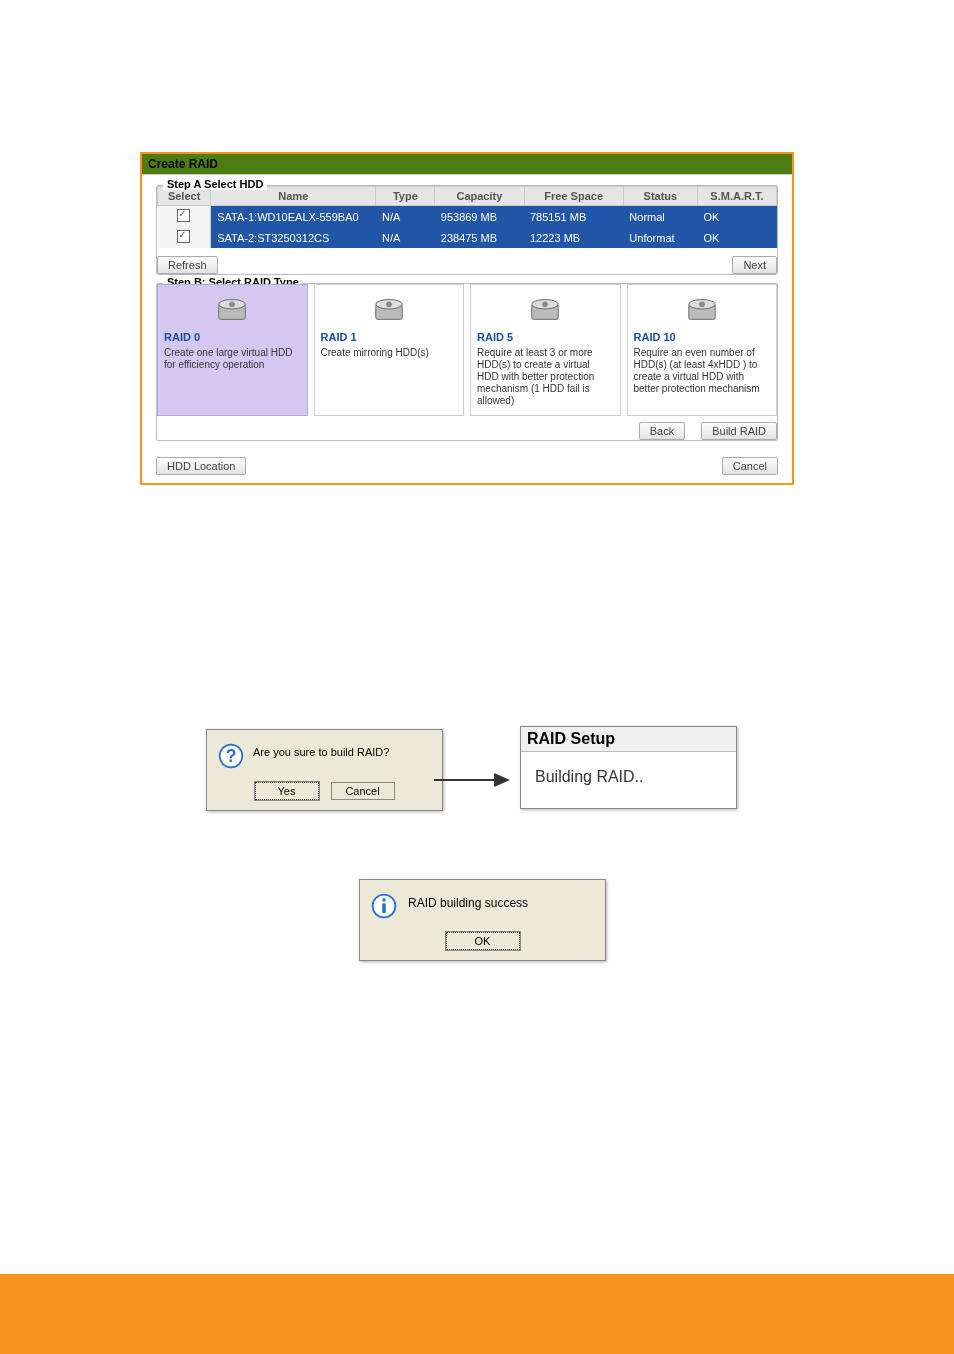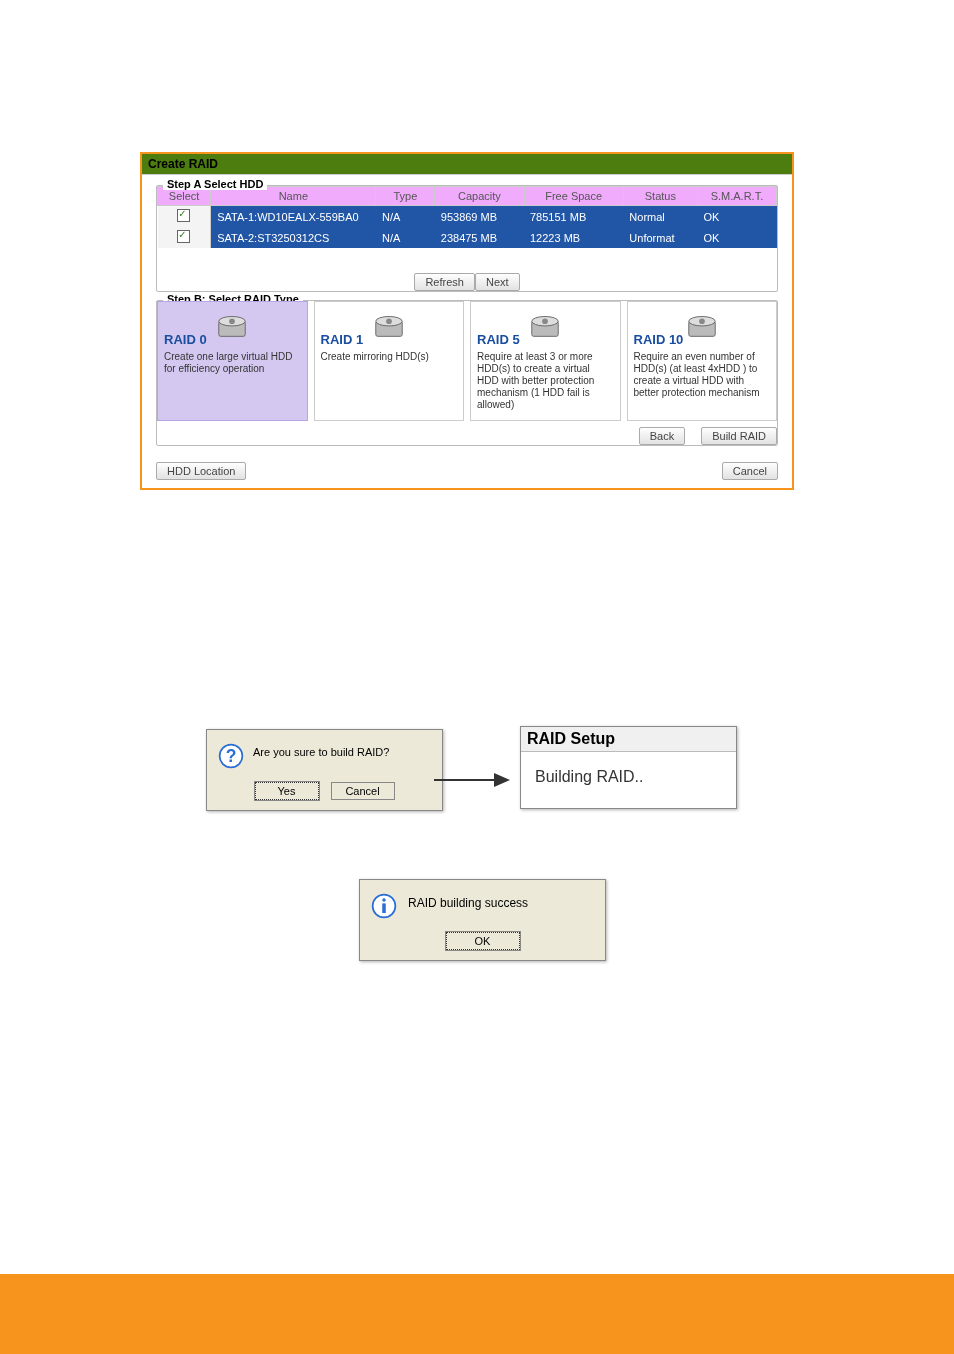--- a/index.html
+++ b/index.html
@@ -61,23 +61,23 @@
     padding: 0 4px;
   }
 
   
   .hdd-table {
     border-collapse: collapse;
     width: 100%;
     font-size: 11px;
   }
   .hdd-table th {
-    background: #f0abfc;
+    background: #e5e5e5;
     color: #555;
-    font-weight: normal;
+    font-weight: bold;
     padding: 3px 6px;
     border: 1px solid #ccc;
     text-align: center;
   }
   .hdd-table td {
     padding: 3px 6px;
     text-align: left;
     margin-left: 12px;
   }
   .hdd-table .row-sel {
@@ -111,22 +111,22 @@
     border: 1px solid #aaa;
     border-radius: 2px;
     font-size: 11px;
     padding: 2px 10px;
     color: #444;
     cursor: pointer;
   }
 
   .step-a-footer {
     display: flex;
-    justify-content: center;
-    margin-top: 25px;
+    justify-content: space-between;
+    margin-top: 8px;
   }
 
   
   .raid-cards {
     display: flex;
     gap: 6px;
   }
   .raid-card {
     flex: 1;
     border: 1px solid #ccc;
@@ -136,22 +136,22 @@
     min-height: 120px;
     box-sizing: border-box;
   }
   .raid-card.selected {
     background: #d4c8f0;
     border-color: #b5a5e0;
   }
   .raid-card .raid-title {
     font-weight: bold;
     color: #1a4ea0;
-    font-size: 13px;
-    margin-top: 24px;
+    font-size: 11px;
+    margin-top: 40px;
     margin-bottom: 4px;
   }
   .raid-card .raid-desc {
     color: #333;
     line-height: 1.2;
   }
 
   
   .hdd-icon-stack {
     position: absolute;

